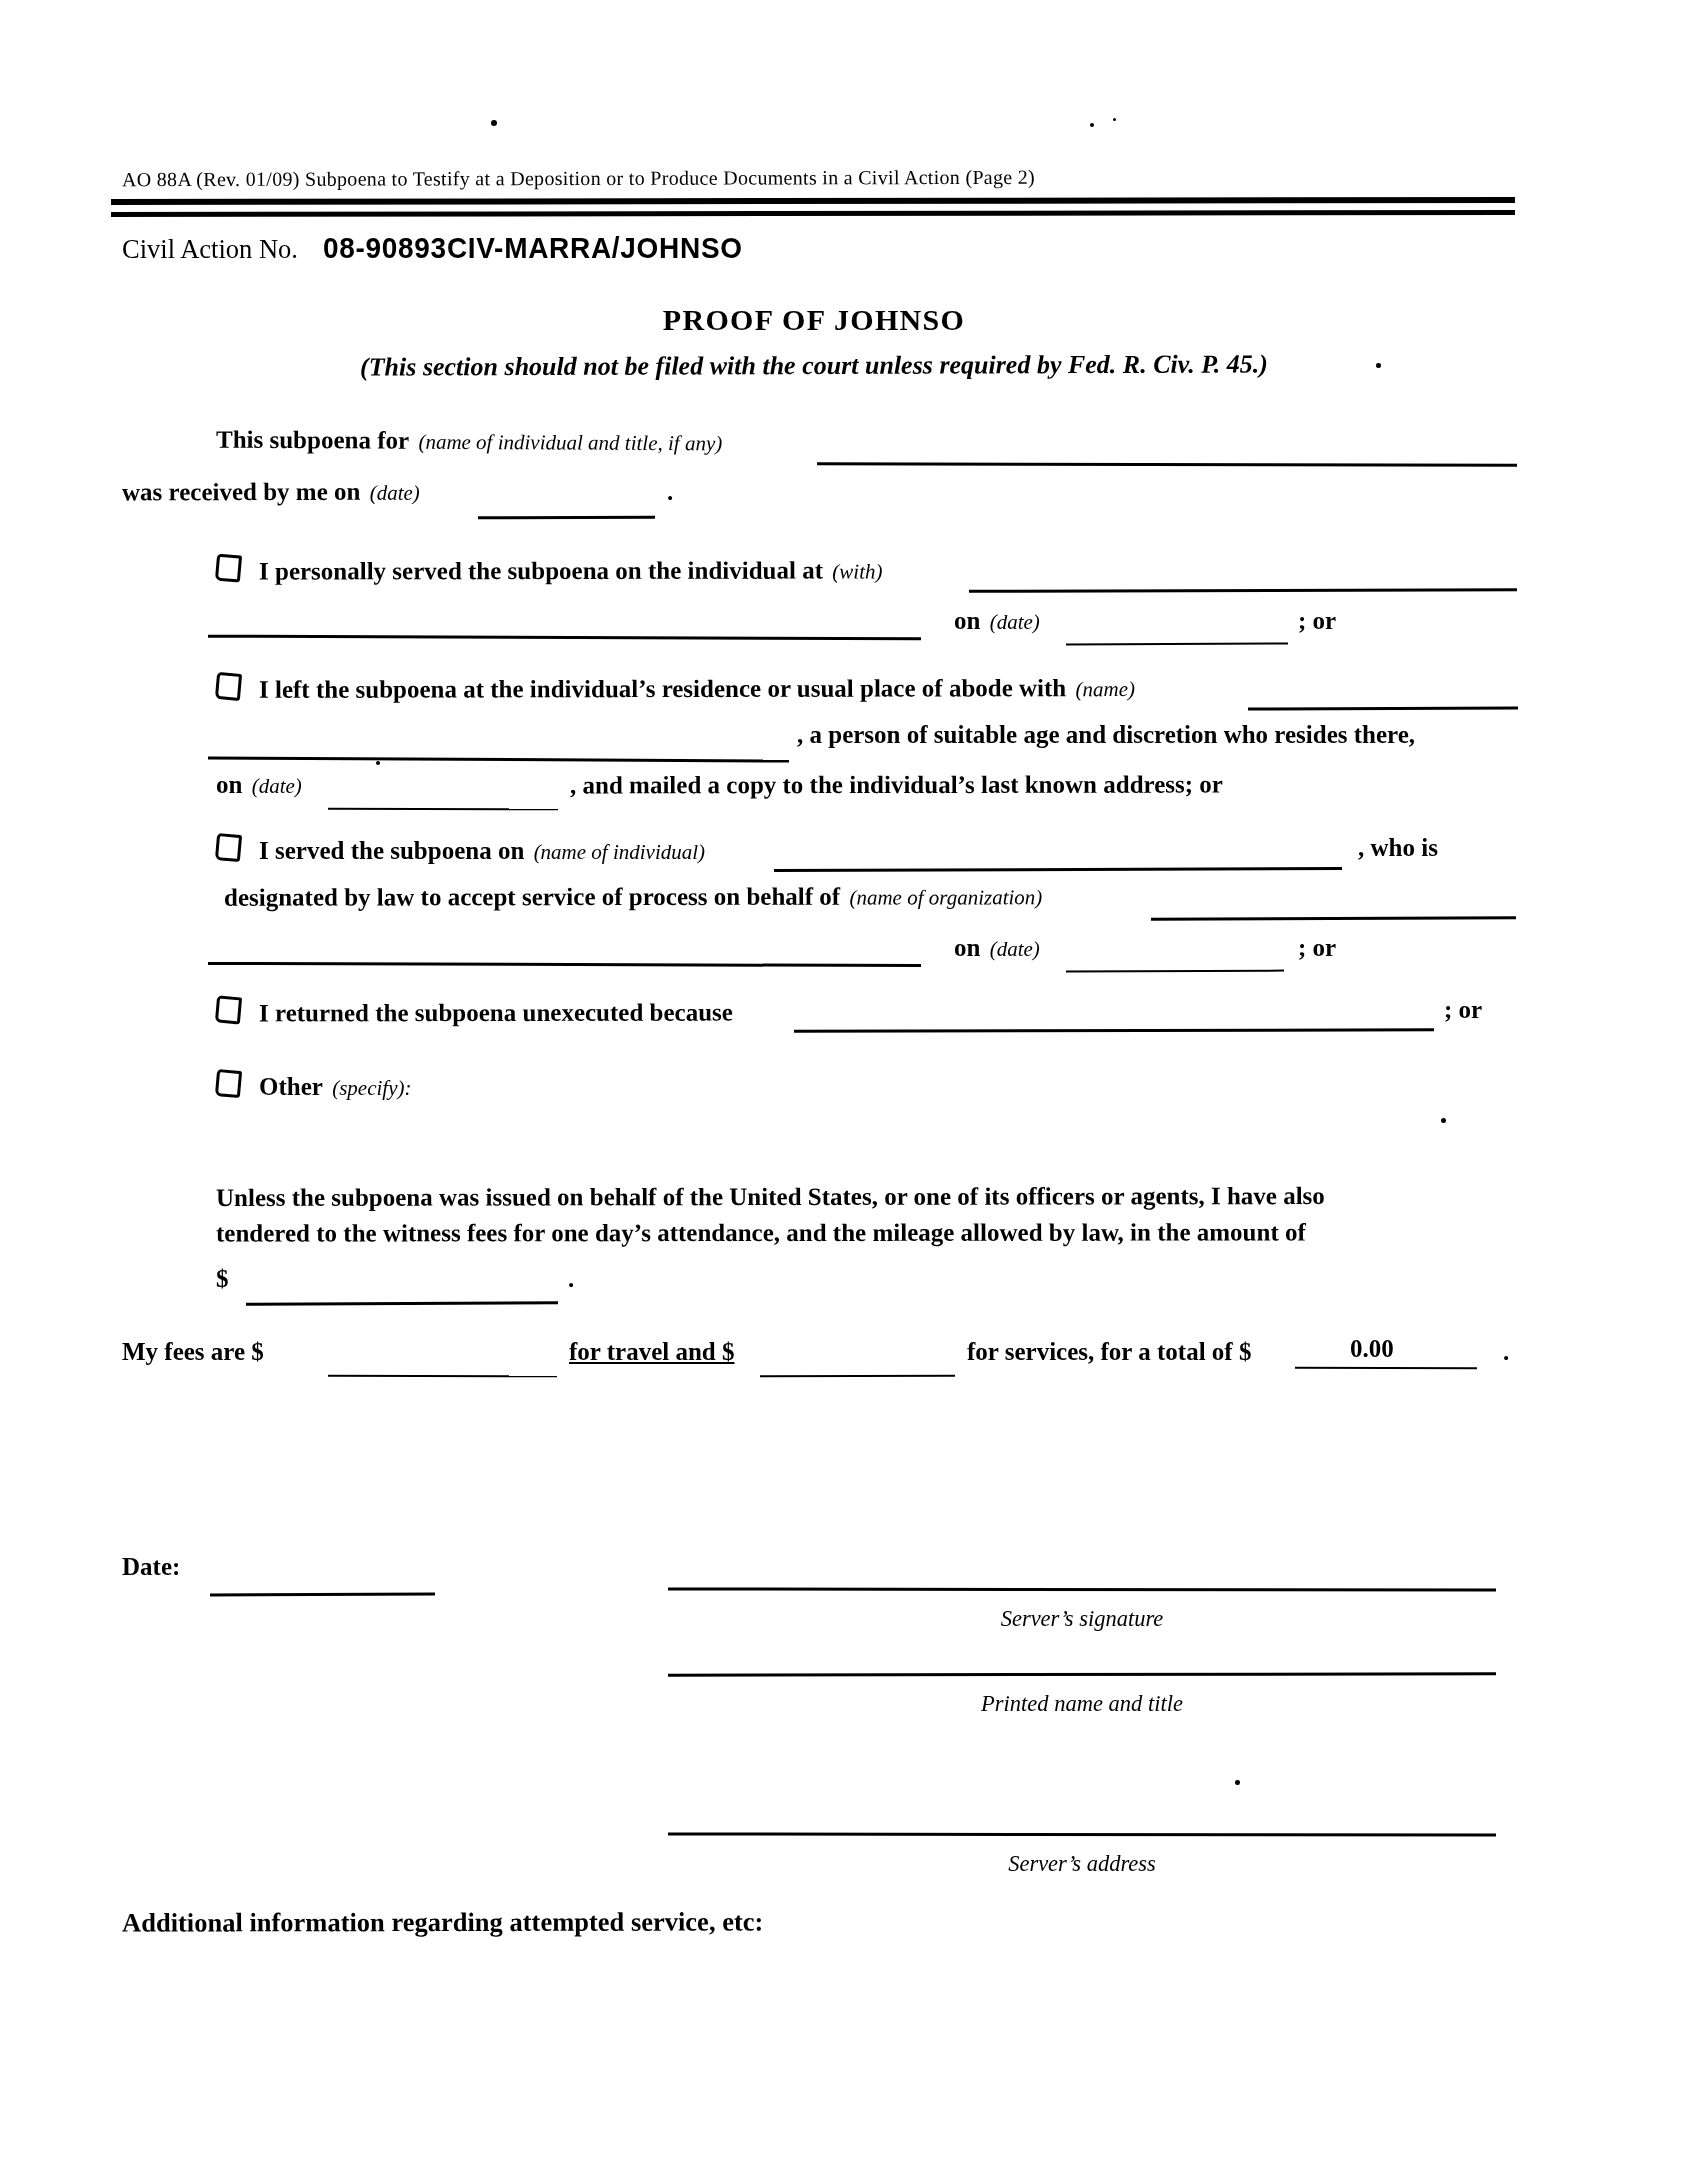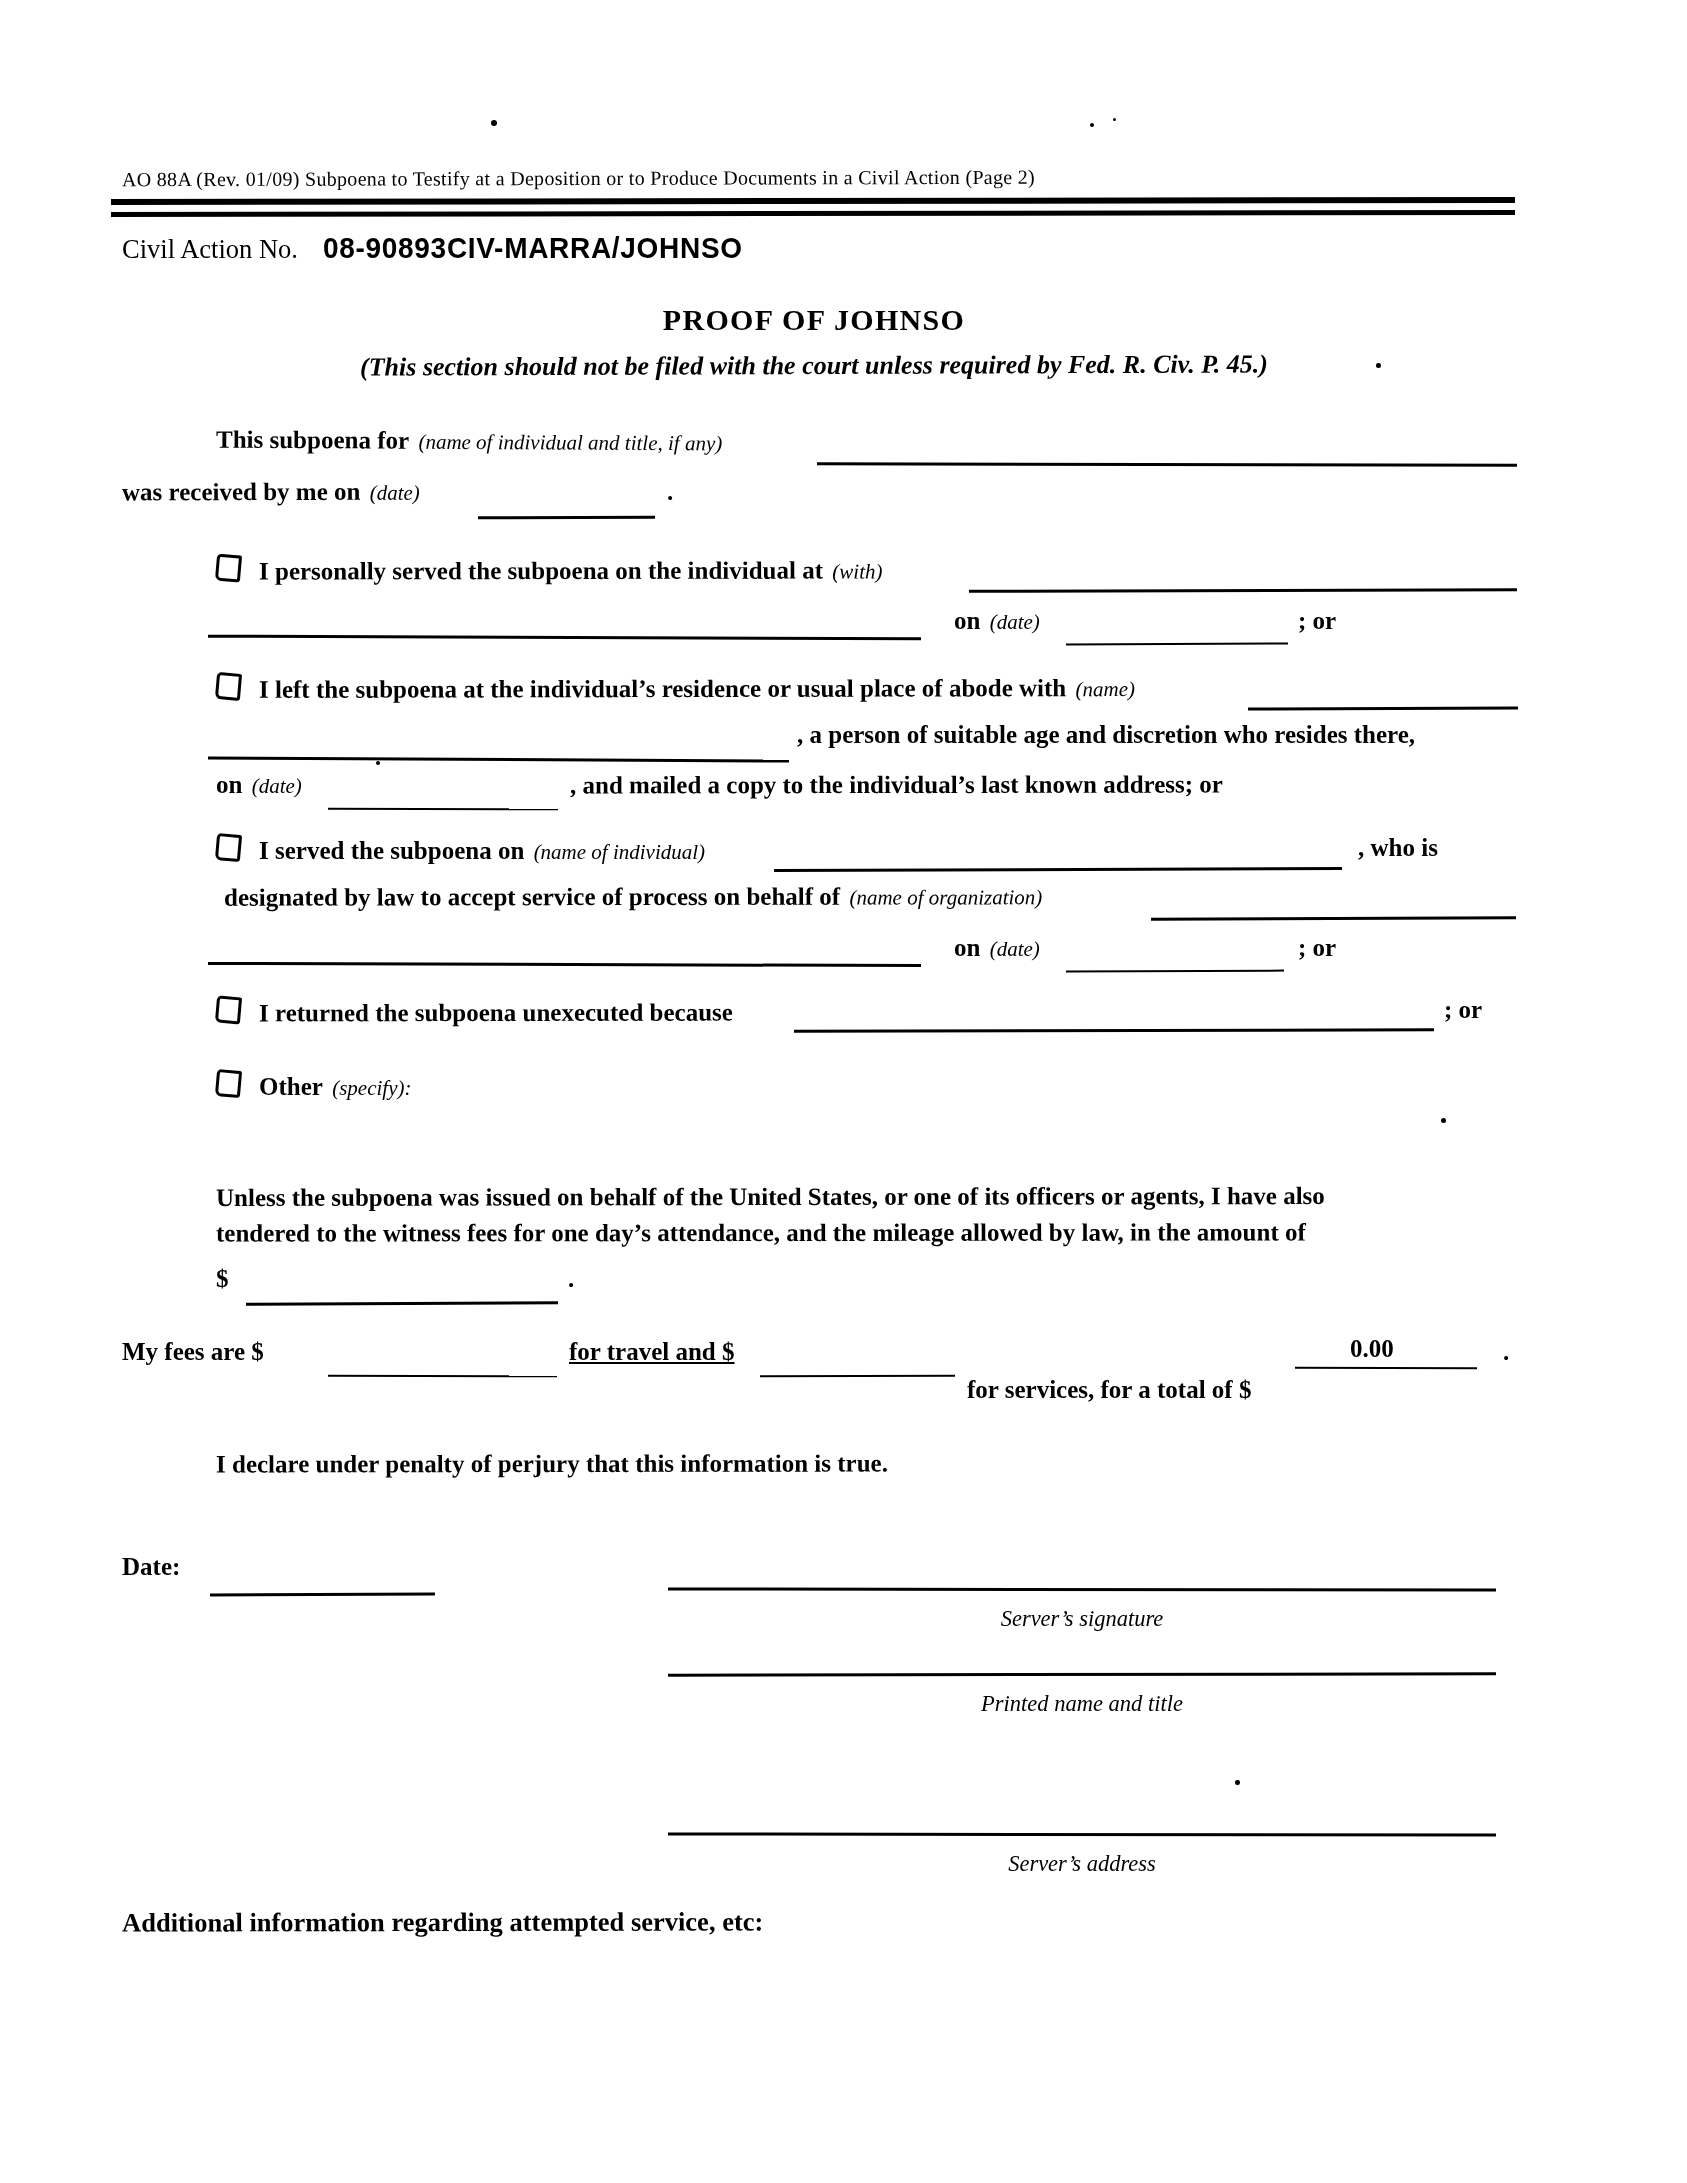--- a/index.html
+++ b/index.html
@@ -99,26 +99,25 @@
   <div class="t" style="left:216px; top:1183px; transform:rotate(-0.1deg);">Unless the subpoena was issued on behalf of the United States, or one of its officers or agents, I have also</div>
   <div class="t" style="left:216px; top:1219px; transform:rotate(-0.06deg);">tendered to the witness fees for one day’s attendance, and the mileage allowed by law, in the amount of</div>
   <div class="t" style="left:216px; top:1265px;">$</div>
   <div class="rule" style="left:246px; top:1302px; width:312px; transform:rotate(-0.25deg);"></div>
   <div class="t" style="left:568px; top:1265px;">.</div>
 
   <div class="t" style="left:122px; top:1338px;">My fees are $</div>
   <div class="rule rule2" style="left:328px; top:1375px; width:229px; transform:rotate(0.18deg);"></div>
   <div class="t" style="left:569px; top:1338px;text-decoration:underline;">for travel and $</div>
   <div class="rule rule2" style="left:760px; top:1375px; width:195px; transform:rotate(-0.2deg);"></div>
-  <div class="t" style="left:967px; top:1376px;">for services, for a total of $</div>
+  <div class="t" style="left:967px; top:1338px;">for services, for a total of $</div>
   <div class="t" style="left:1350px; top:1335px;">0.00</div>
   <div class="rule rule2" style="left:1295px; top:1367px; width:182px; transform:rotate(0.12deg);"></div>
   <div class="t" style="left:1503px; top:1338px;">.</div>
 
-  <div class="t" style="left:216px; top:1450px; transform:rotate(-0.08deg);">I declare under penalty of perjury that this information is true.</div>
 
   <div class="t" style="left:122px; top:1553px;">Date:</div>
   <div class="rule" style="left:210px; top:1593px; width:225px; transform:rotate(-0.3deg);"></div>
   <div class="rule" style="left:668px; top:1588px; width:828px; transform:rotate(0.08deg);"></div>
   <div class="caption" style="left:668px; top:1606px; width:828px;">Server’s signature</div>
 
   <div class="rule" style="left:668px; top:1673px; width:828px; transform:rotate(-0.1deg);"></div>
   <div class="caption" style="left:668px; top:1691px; width:828px;">Printed name and title</div>
 
   <div class="rule" style="left:668px; top:1833px; width:828px; transform:rotate(0.08deg);"></div>

